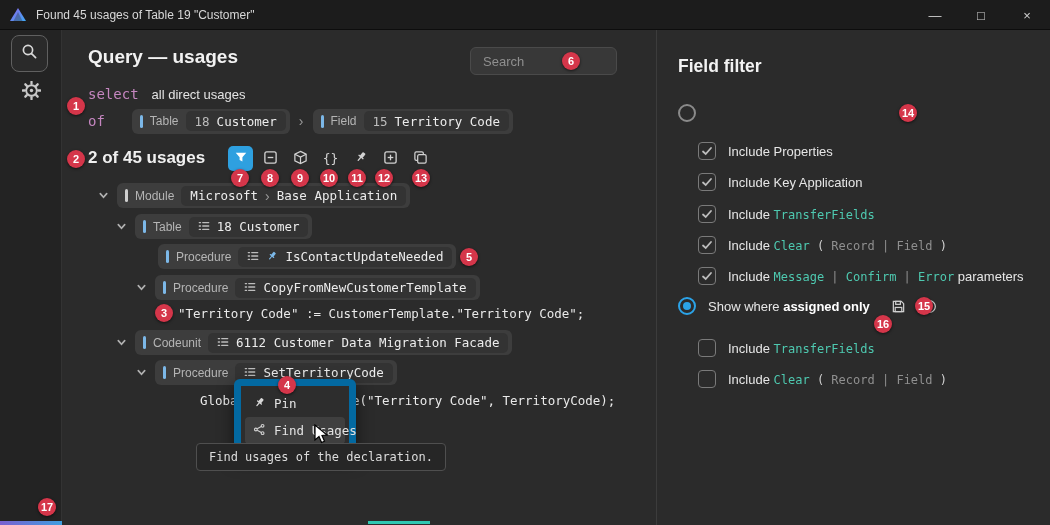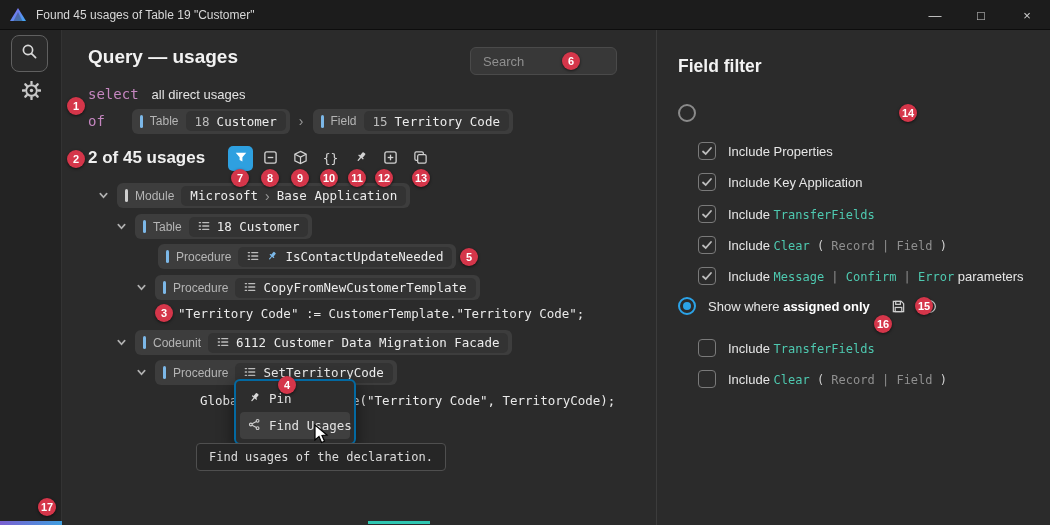--- a/index.html
+++ b/index.html
@@ -59,21 +59,21 @@
     justify-content:center; color:#d2d2d2; font-family:"DejaVu Sans Mono",monospace; font-size:13px;}
   .tbtn.sel { background:#2ea0e0; color:#fff; }
 
   .trow { position:absolute; display:flex; align-items:flex-start; gap:7px; height:25px; }
   .chev { width:14px; height:25px; display:flex; align-items:center; justify-content:center; }
   .code { position:absolute; height:20px; display:flex; align-items:center;
     font-family:"DejaVu Sans Mono",monospace; font-size:12.5px; color:#e9e9e9; white-space:pre;}
 
   
   .menu { position:absolute; left:234px; top:379px; width:122px; background:#2d2d2d;
-    border:2px solid #0369a1; border-radius:6px; padding:4px; z-index:40;
+    border:7px solid #0369a1; border-radius:6px; padding:4px; z-index:40;
     box-shadow:0 6px 16px rgba(0,0,0,.55); }
   .mitem { height:27px; display:flex; align-items:center; gap:8px; padding:0 8px; border-radius:4px;
     font-family:"DejaVu Sans Mono",monospace; font-size:12.5px; color:#e2e2e2; white-space:nowrap;}
   .mitem.hov { background:#3f3f3f; }
   .tooltip { position:absolute; left:196px; top:443px; padding:6px 12px; background:#262626;
     border:1px solid #4f4f4f; border-radius:4px; z-index:40;
     font-family:"DejaVu Sans Mono",monospace; font-size:12px; color:#dcdcdc; white-space:nowrap;}
 
   
   .divider { position:absolute; left:656px; top:30px; width:1px; height:495px; background:#3c3c3c; }

